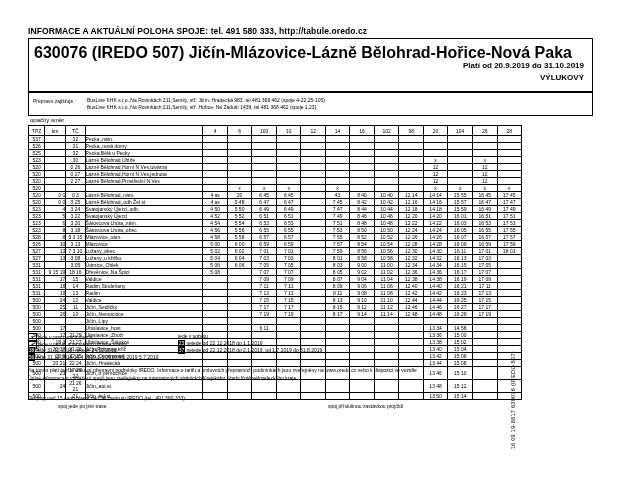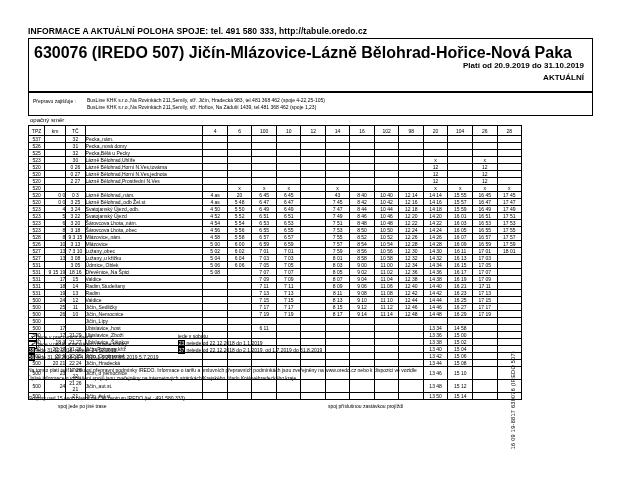--- a/index.html
+++ b/index.html
@@ -38,21 +38,21 @@
 </head>
 <body>
 
 <div class="page">
 
   <div class="hdr-title">INFORMACE A AKTUÁLNÍ POLOHA SPOJE: tel. 491 580 333, http://tabule.oredo.cz</div>
 
   <div class="mainbox">
     <div class="route">630076 (IREDO 507)  Jičín-Mlázovice-Lázně Bělohrad-Hořice-Nová Paka</div>
     <div class="valid">Platí od 20.9.2019 do 31.10.2019</div>
-    <div class="vyluk">AKTUÁLNÍ</div>
+    <div class="vyluk">VÝLUKOVÝ</div>
   </div>
 
   <div class="carrierbox">
     <div class="carrier-lbl">Přepravu zajišťuje :</div>
     <div class="carrier-l1">BusLine KHK s.r.o.,Na Rovinkách 211,Semily, sťř. Jičín, Hradecká 983, tel.481 368 462 (spoje 4-22,25-105)</div>
     <div class="carrier-l2">BusLine KHK s.r.o.,Na Rovinkách 211,Semily, sťř. Hořice, Na Záduší 1439, tel.481 368 462 (spoje 1,23)</div>
   </div>
 
   <div class="dir">opačný směr</div>
 

